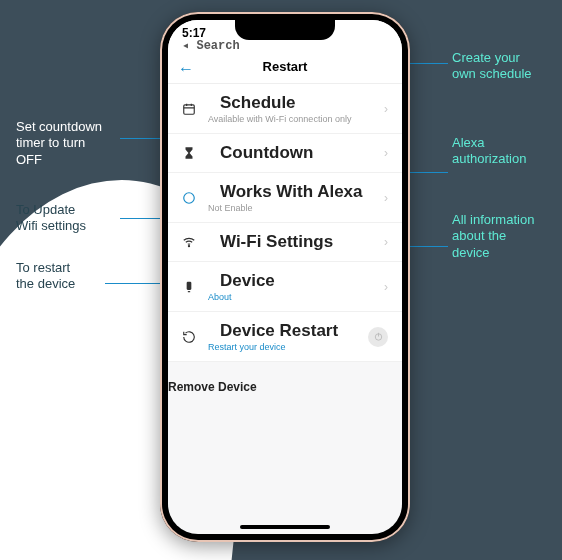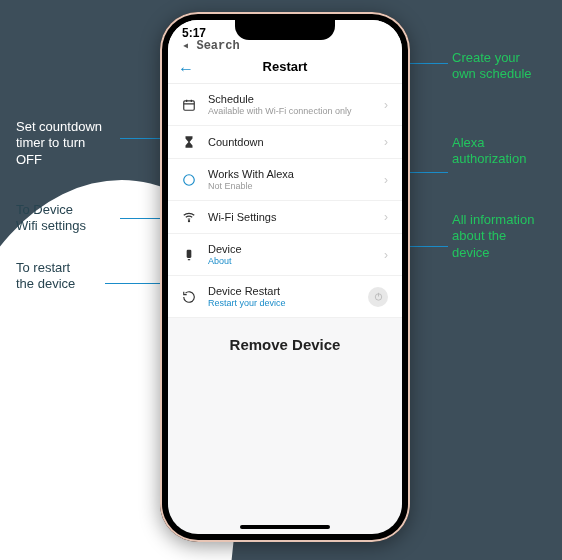--- a/index.html
+++ b/index.html
@@ -110,55 +110,55 @@
     width: 14px;
     height: 14px;
     display: flex;
     align-items: center;
     justify-content: center;
     color: #333;
     flex-shrink: 0;
   }
   .row-icon svg { width: 14px; height: 14px; }
   .row-body { flex: 1; }
-  .row-title { font-size: 11px; font-weight: 400; color: #222; }
+  .row-title { font-size: 17px; font-weight: 700; color: #222; margin-left: 12px; }
   .row-sub { font-size: 9px; color: #999; margin-top: 1px; }
   .row-sub.link { color: #1a8cc9; }
   .row-chevron { color: #ccc; font-size: 12px; }
   .row-circle {
     width: 20px; height: 20px; border-radius: 50%; background: #e8e8e8;
     display: flex; align-items: center; justify-content: center; color: #bbb;
   }
   .row-circle svg { width: 11px; height: 11px; }
 
   .remove-row {
-    text-align: center;
+    text-align: left;
     padding: 18px 0;
-    font-size: 15px;
+    font-size: 12px;
     font-weight: 600;
     color: #222;
     cursor: pointer;
   }
 
   .home-indicator {
     position: absolute;
     bottom: 5px;
     left: 50%;
     transform: translateX(-50%);
     width: 90px;
     height: 4px;
     background: #000;
     border-radius: 3px;
   }
 
   
   .annot {
     position: absolute;
     font-size: 13px;
-    color: #22c55e;
+    color: #5eead4;
     line-height: 1.25;
     pointer-events: none;
   }
   .annot.white { color: #fff; }
   .annot-line {
     position: absolute;
     border-top: 1px solid #1a8cc9;
     pointer-events: none;
   }
   .annot-line.v {
@@ -171,21 +171,21 @@
   }
 </style>
 </head>
 <body>
 
 <div class="white-shape"></div>
 
 <div class="annot white" style="left:16px; top:113px; white-space:pre;margin-top:6px;">Set countdown
 timer to turn
 OFF</div>
-<div class="annot" style="left:16px; top:202px; color:#274450; white-space:pre;">To Device
+<div class="annot" style="left:16px; top:202px; color:#274450; white-space:pre;">To Update
 Wifi settings</div>
 <div class="annot" style="left:16px; top:260px; color:#274450; white-space:pre;">To restart
 the device</div>
 
 <div class="annot" style="left:452px; top:50px; white-space:pre;">Create your
 own schedule</div>
 <div class="annot" style="left:452px; top:135px; white-space:pre;">Alexa
 authorization</div>
 <div class="annot" style="left:452px; top:212px; white-space:pre;">All information
 about the

